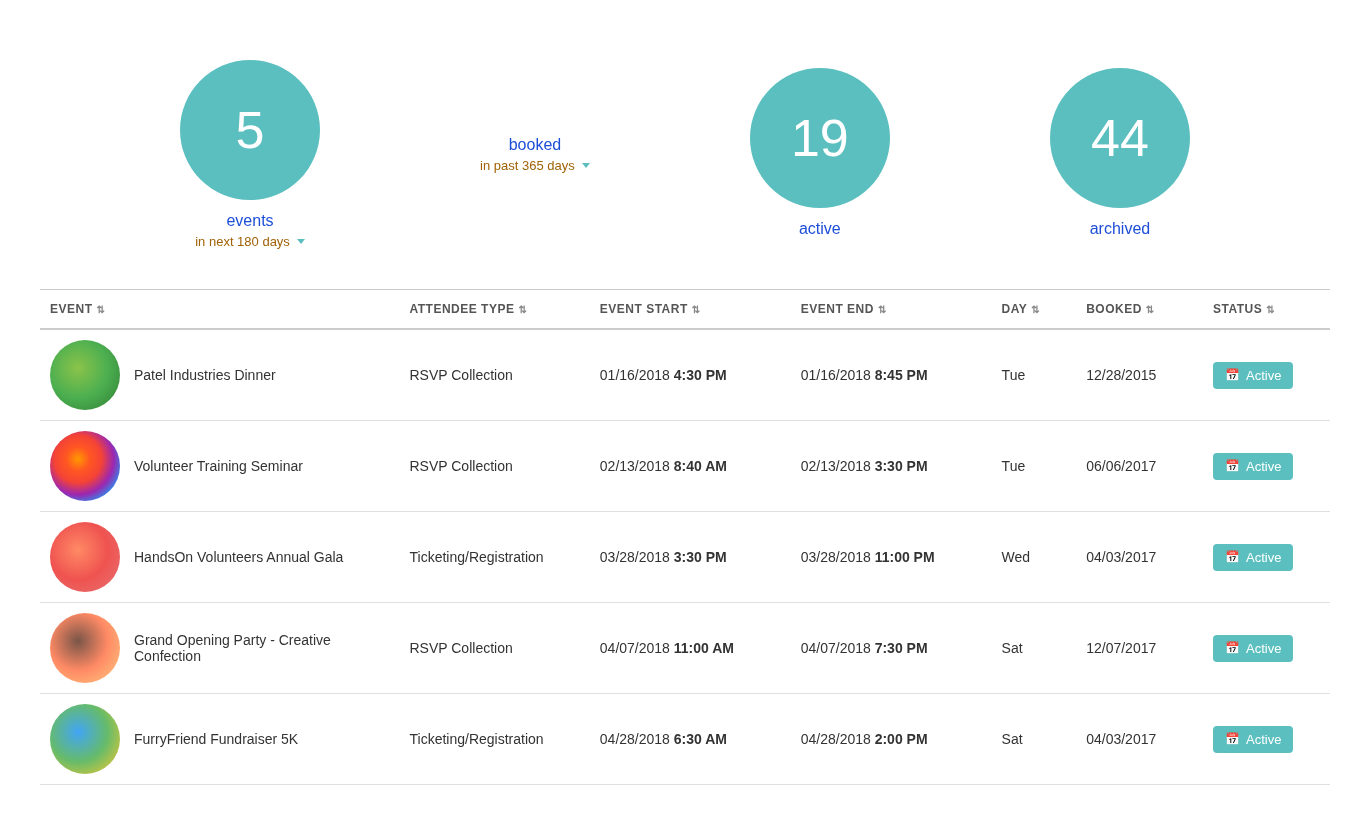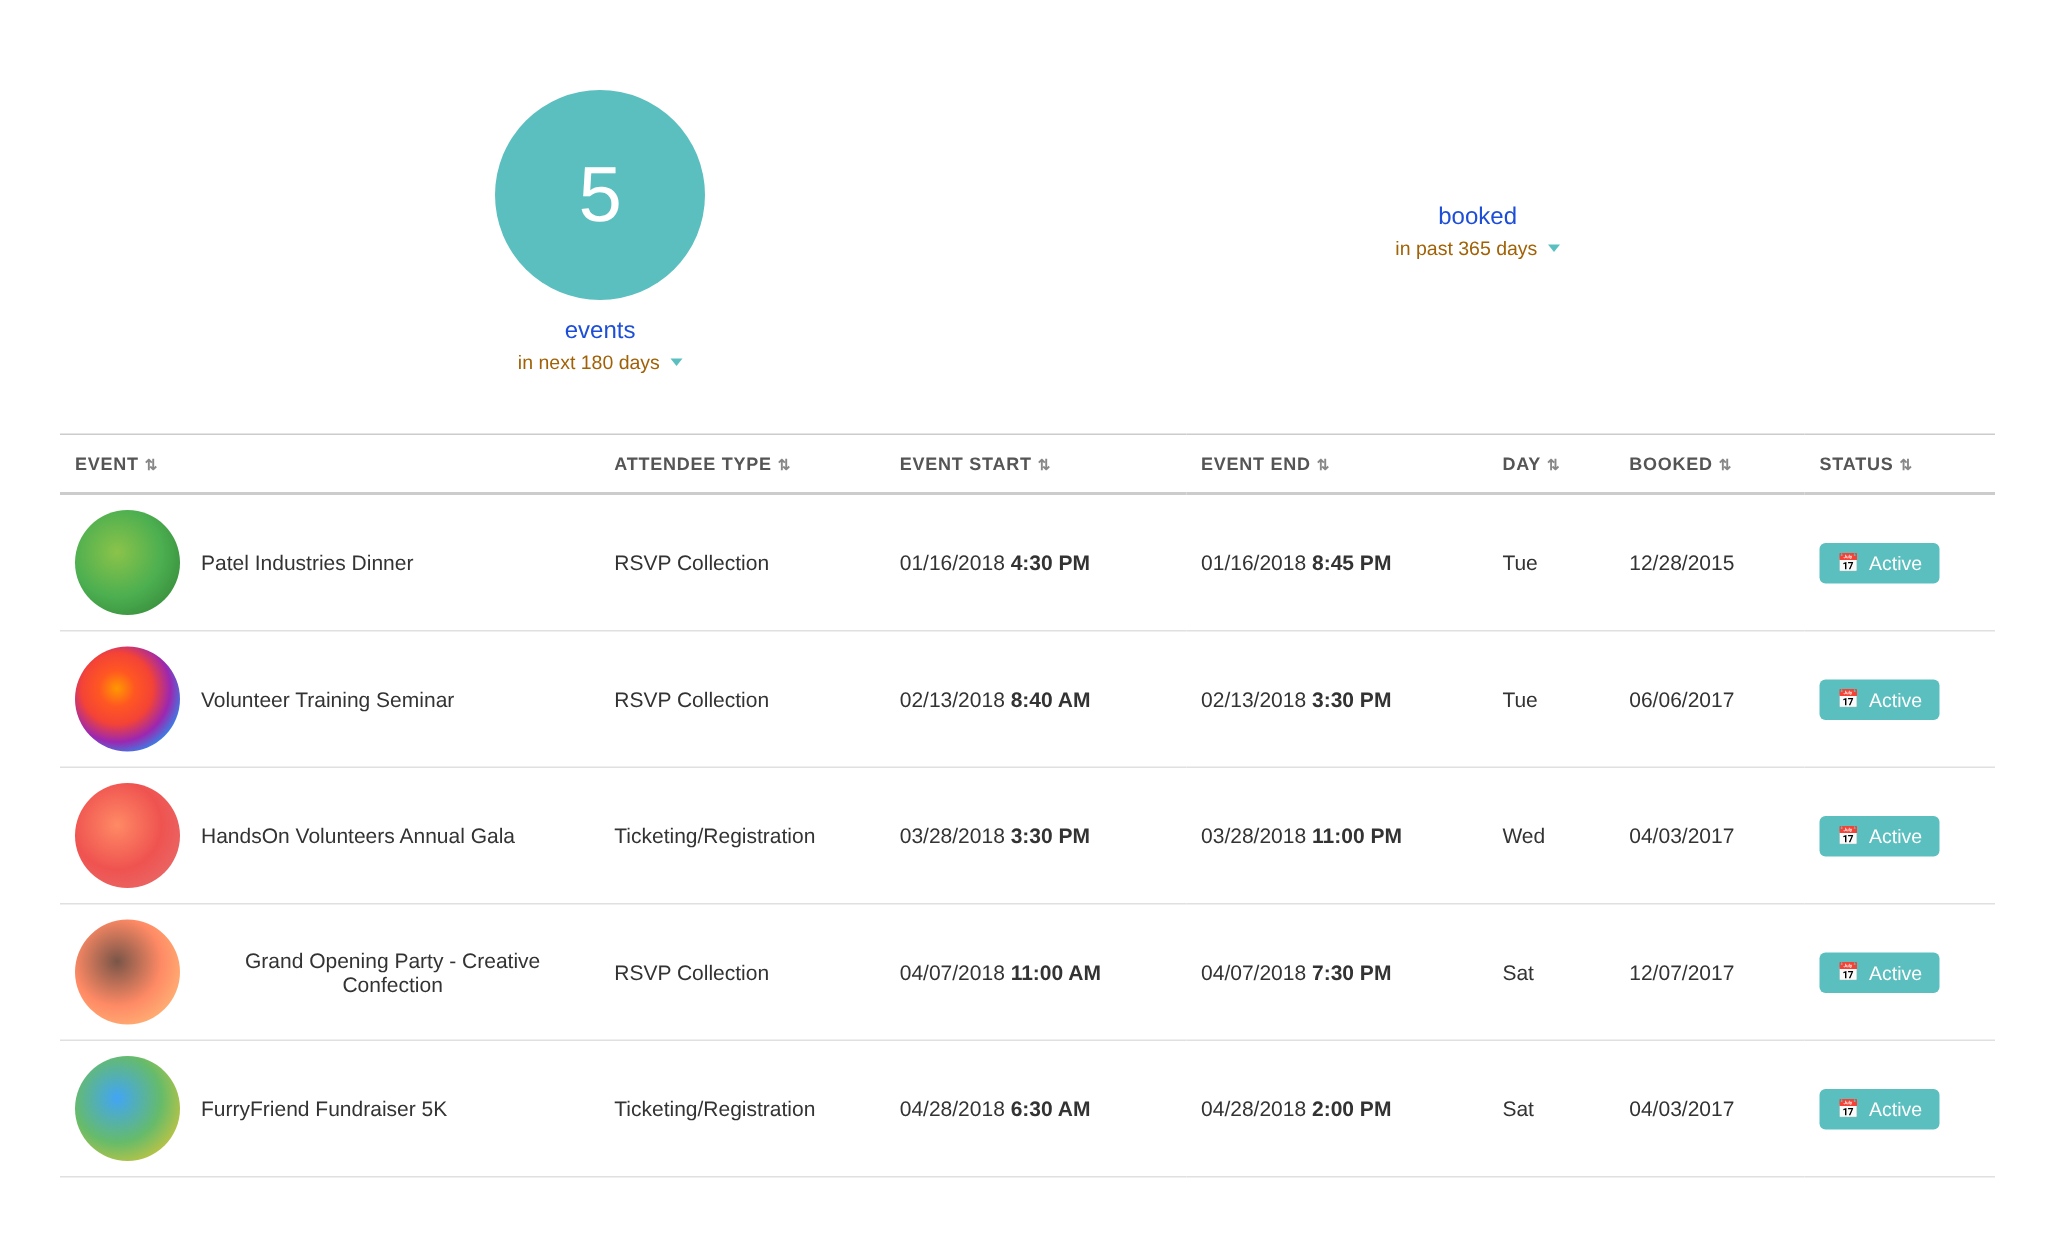--- a/index.html
+++ b/index.html
@@ -118,21 +118,20 @@
 
     .events-table td {
       padding: 10px 10px;
       vertical-align: middle;
     }
 
     .event-cell {
       display: flex;
       align-items: center;
       gap: 14px;
-      text-align: center;
     }
 
     .event-thumb {
       width: 70px;
       height: 70px;
       border-radius: 50%;
       object-fit: cover;
       flex-shrink: 0;
       overflow: hidden;
     }
@@ -191,20 +190,32 @@
         <div class="stat-circle">
           <span class="stat-number">5</span>
         </div>
         <div class="stat-label">events</div>
         <div class="stat-sublabel">in next 180 days<span class="chevron-down"></span></div>
       </div>
       <div class="stat-item">
         <div class="stat-label">booked</div>
         <div class="stat-sublabel">in past 365 days<span class="chevron-down"></span></div>
       </div>
+      <div class="stat-item">
+        <div class="stat-circle">
+          <span class="stat-number">19</span>
+        </div>
+        <div class="stat-label">active</div>
+      </div>
+      <div class="stat-item">
+        <div class="stat-circle">
+          <span class="stat-number">44</span>
+        </div>
+        <div class="stat-label">archived</div>
+      </div>
     </div>
 
   <table class="events-table">
     <thead>
       <tr id="table-header">
 
       <th class="col-event">EVENT<span class="sort-icon">⇅</span></th>
           <th class="col-attendee">ATTENDEE TYPE<span class="sort-icon">⇅</span></th>
           <th class="col-start">EVENT START<span class="sort-icon">⇅</span></th>
           <th class="col-end">EVENT END<span class="sort-icon">⇅</span></th>

